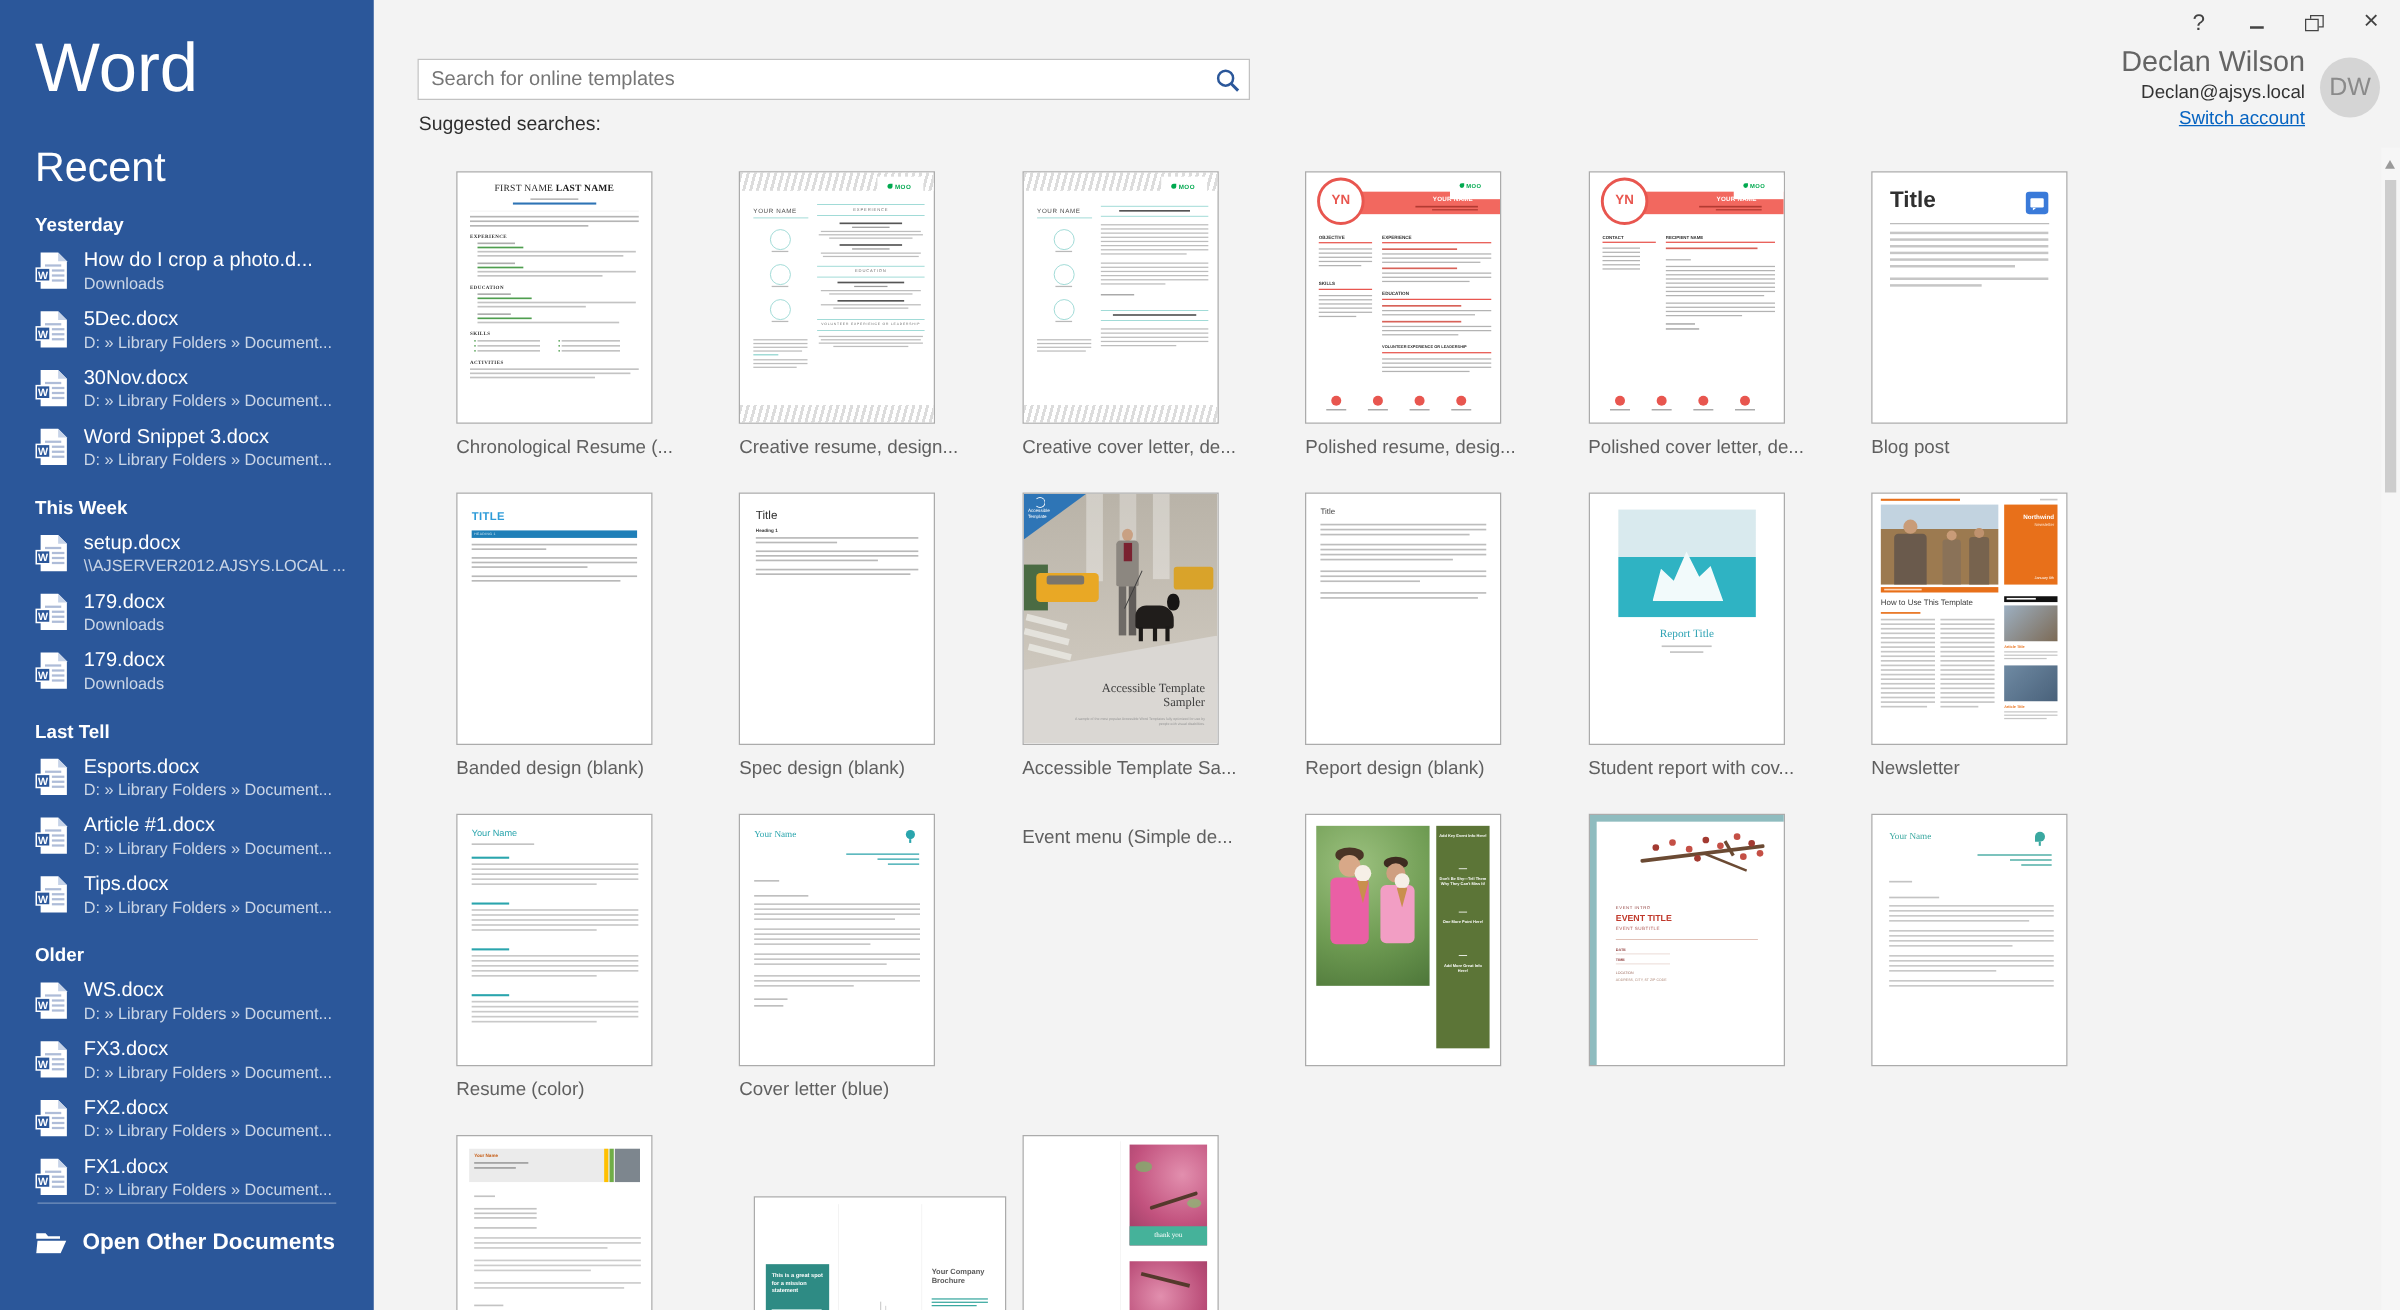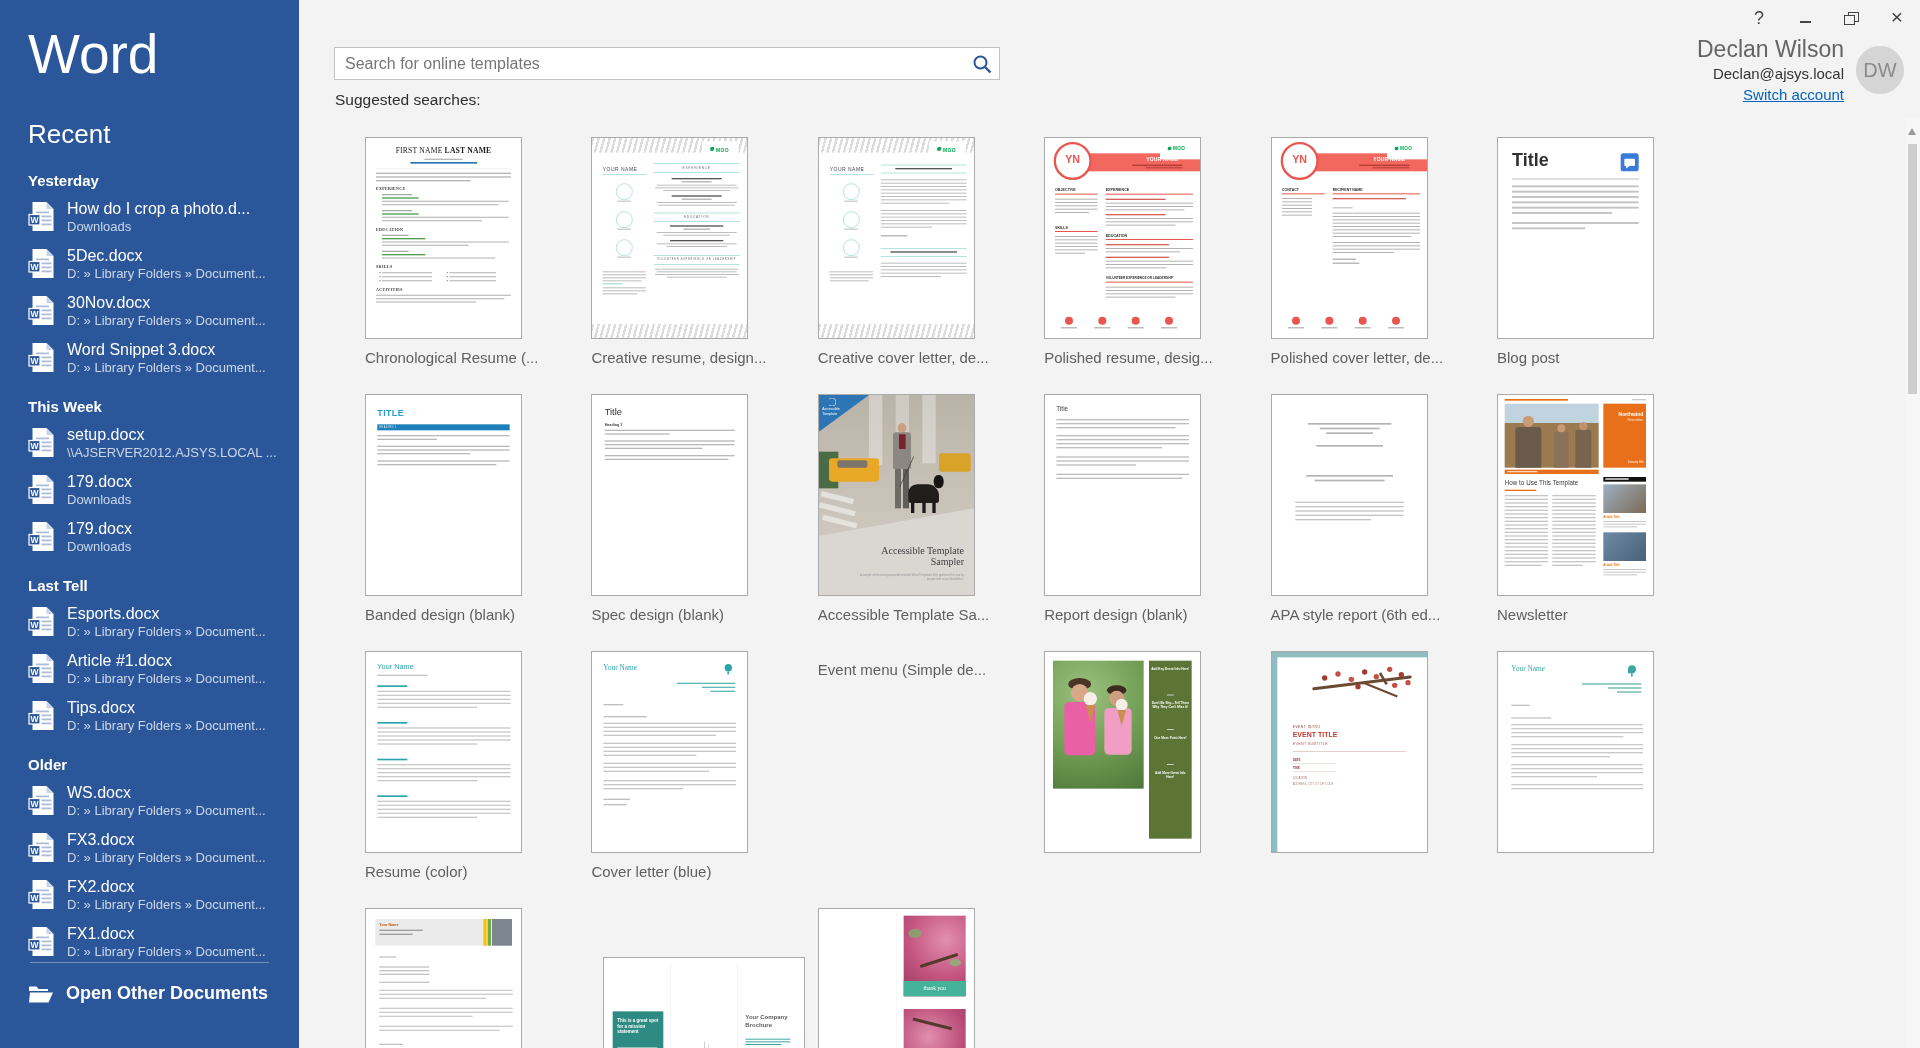--- a/index.html
+++ b/index.html
@@ -2,21 +2,21 @@
 <html><head>
 <meta charset="utf-8">
 <style>
   html,body{margin:0;padding:0}
   body{width:1920px;height:1048px;overflow:hidden;background:#f3f3f3;
        font-family:"Liberation Sans",sans-serif;position:relative}
 
   
   .sidebar{position:absolute;left:0;top:0;width:299px;height:1048px;background:#2b579a;color:#fff;overflow:hidden}
   .app-title{padding:26px 0 0 28px;font-size:55px;font-weight:300;line-height:56px}
-  .recent-title{margin:34px 0 0 28px;font-size:26px;font-weight:300;line-height:36px}
+  .recent-title{margin:34px 0 0 28px;font-size:33px;font-weight:300;line-height:36px}
   #recentGroups{margin:6px 10px 0 28px}
   .glabel{margin-top:20px;font-size:15px;font-weight:600;line-height:18px}
   .sitem{display:flex;margin-top:9px;align-items:flex-start;height:38px;cursor:pointer}
   .docicon{width:27px;height:31px;flex:none;margin-top:2px}
   .sitxt{margin-left:12px;display:flex;flex-direction:column;min-width:0}
   .sname{font-size:16px;line-height:19px;white-space:nowrap}
   .spath{font-size:13px;line-height:17px;color:rgba(255,255,255,.75);white-space:nowrap}
   .side-bottom{position:absolute;left:0;right:0;bottom:0;height:86px}
   .divider{height:1px;background:rgba(255,255,255,.35);margin:0 30px}
   .openrow{display:flex;align-items:center;gap:12px;padding:20px 0 0 28px;font-size:18px;font-weight:700;cursor:pointer}
@@ -725,34 +725,28 @@
             <i class="ab" style="left:34px;top:208px;width:239px;height:4px;background:#bdbdbd"></i>
             <i class="ab" style="left:34px;top:236px;width:398px;height:4px;background:#bdbdbd"></i>
             <i class="ab" style="left:34px;top:248px;width:378px;height:4px;background:#bdbdbd"></i>
           </span>
         </div>
         <div class="cap">Report design (blank)</div>
       </div>
       <div class="cell">
         <div class="thumb">
           <span class="mini">
-            <i class="ab" style="left:108px;top:84px;width:250px;height:5px;background:#b3b3b3"></i>
-            <i class="ab" style="left:143px;top:98px;width:180px;height:5px;background:#b3b3b3"></i>
-            <i class="ab" style="left:163px;top:112px;width:140px;height:5px;background:#b3b3b3"></i>
-            <i class="ab" style="left:133px;top:150px;width:200px;height:5px;background:#b3b3b3"></i>
-            <i class="ab" style="left:103px;top:240px;width:260px;height:5px;background:#b3b3b3"></i>
-            <i class="ab" style="left:128px;top:254px;width:210px;height:5px;background:#b3b3b3"></i>
-            <i class="ab" style="left:70px;top:320px;width:325px;height:4px;background:#c3c3c3"></i>
-            <i class="ab" style="left:70px;top:333px;width:325px;height:4px;background:#c3c3c3"></i>
-            <i class="ab" style="left:70px;top:346px;width:325px;height:4px;background:#c3c3c3"></i>
-            <i class="ab" style="left:70px;top:359px;width:325px;height:4px;background:#c3c3c3"></i>
-            <i class="ab" style="left:70px;top:372px;width:227px;height:4px;background:#c3c3c3"></i>
-          </span>
-        </div>
-        <div class="cap">APA style report (6th ed...</div>
+            <i class="ab" style="left:68px;top:38px;width:330px;height:258px;background:linear-gradient(180deg,#d9eaee 0 44%,#2fb3c3 44% 100%)"></i>
+            <i class="ab" style="left:150px;top:128px;width:170px;height:130px;background:#f2fafb;clip-path:polygon(0 100%,12% 40%,30% 62%,48% 8%,66% 55%,82% 35%,100% 100%)"></i>
+            <b class="ab" style="left:0px;top:318px;width:465px;text-align:center;font-family:'Liberation Serif',serif;font-size:27px;color:#2fa3b4">Report Title</b>
+            <i class="ab" style="left:172px;top:364px;width:120px;height:4px;background:#c3c3c3"></i>
+            <i class="ab" style="left:192px;top:378px;width:80px;height:4px;background:#c3c3c3"></i>
+          </span>
+        </div>
+        <div class="cap">Student report with cov...</div>
       </div>
       <div class="cell">
         <div class="thumb">
           <span class="mini">
             <i class="ab" style="left:20px;top:12px;width:190px;height:5px;background:#e8701a"></i>
             <i class="ab" style="left:402px;top:12px;width:42px;height:4px;background:#c9c9c9"></i>
             <i class="ab" style="left:20px;top:26px;width:282px;height:192px;background:linear-gradient(180deg,#c2d3e0 0 30%,#9c7a50 30% 100%)"></i>
             <i class="ab" style="left:52px;top:96px;width:78px;height:122px;background:#6a5a4c;border-radius:10px 10px 0 0"></i>
             <i class="ab" style="left:74px;top:62px;width:34px;height:34px;background:#c99c78;border-radius:50%"></i>
             <i class="ab" style="left:168px;top:110px;width:44px;height:108px;background:#8a7258;border-radius:8px 8px 0 0"></i>

